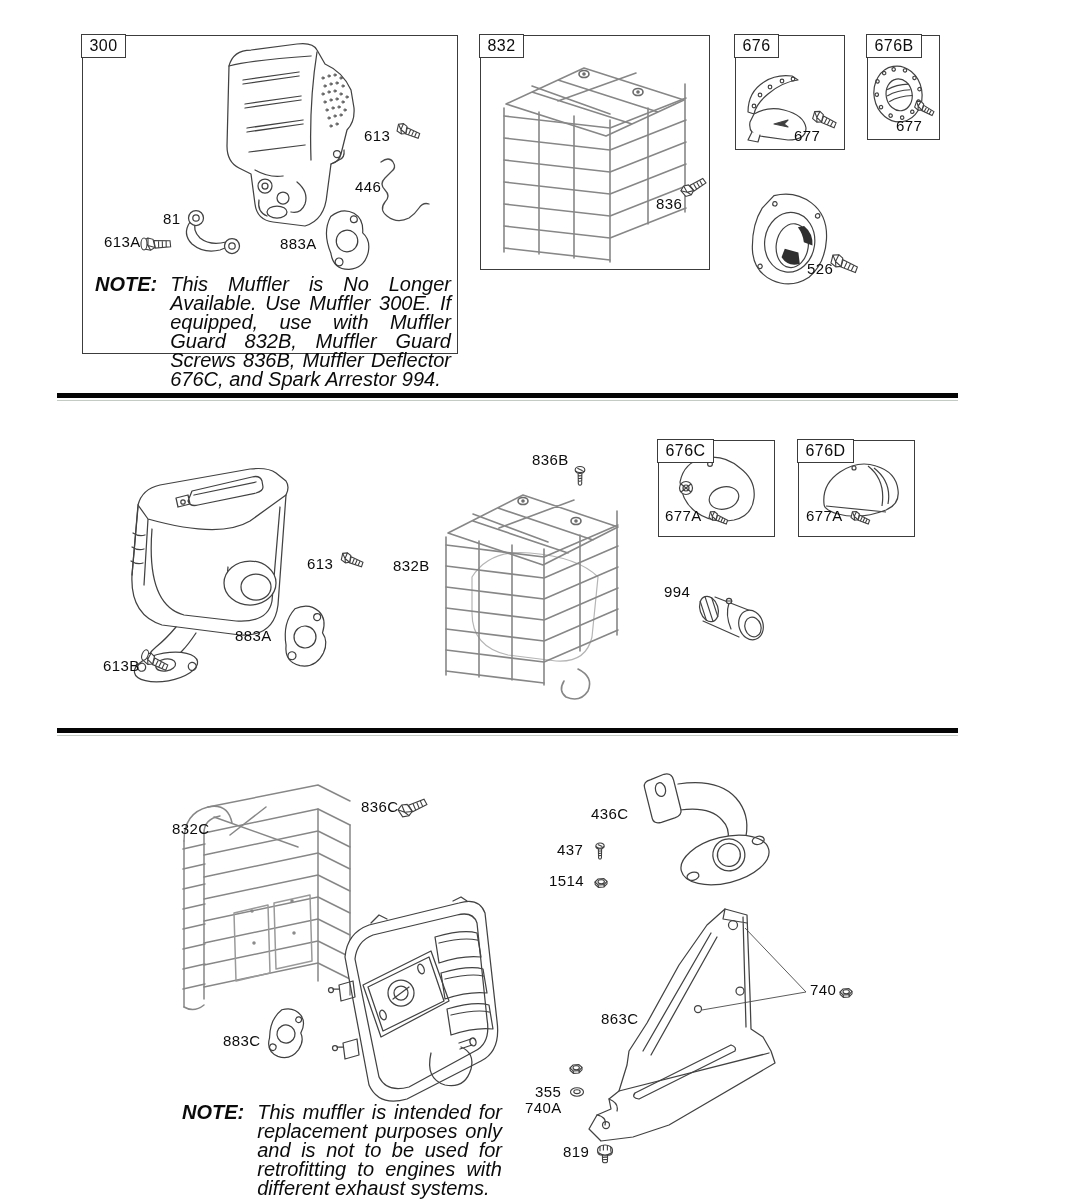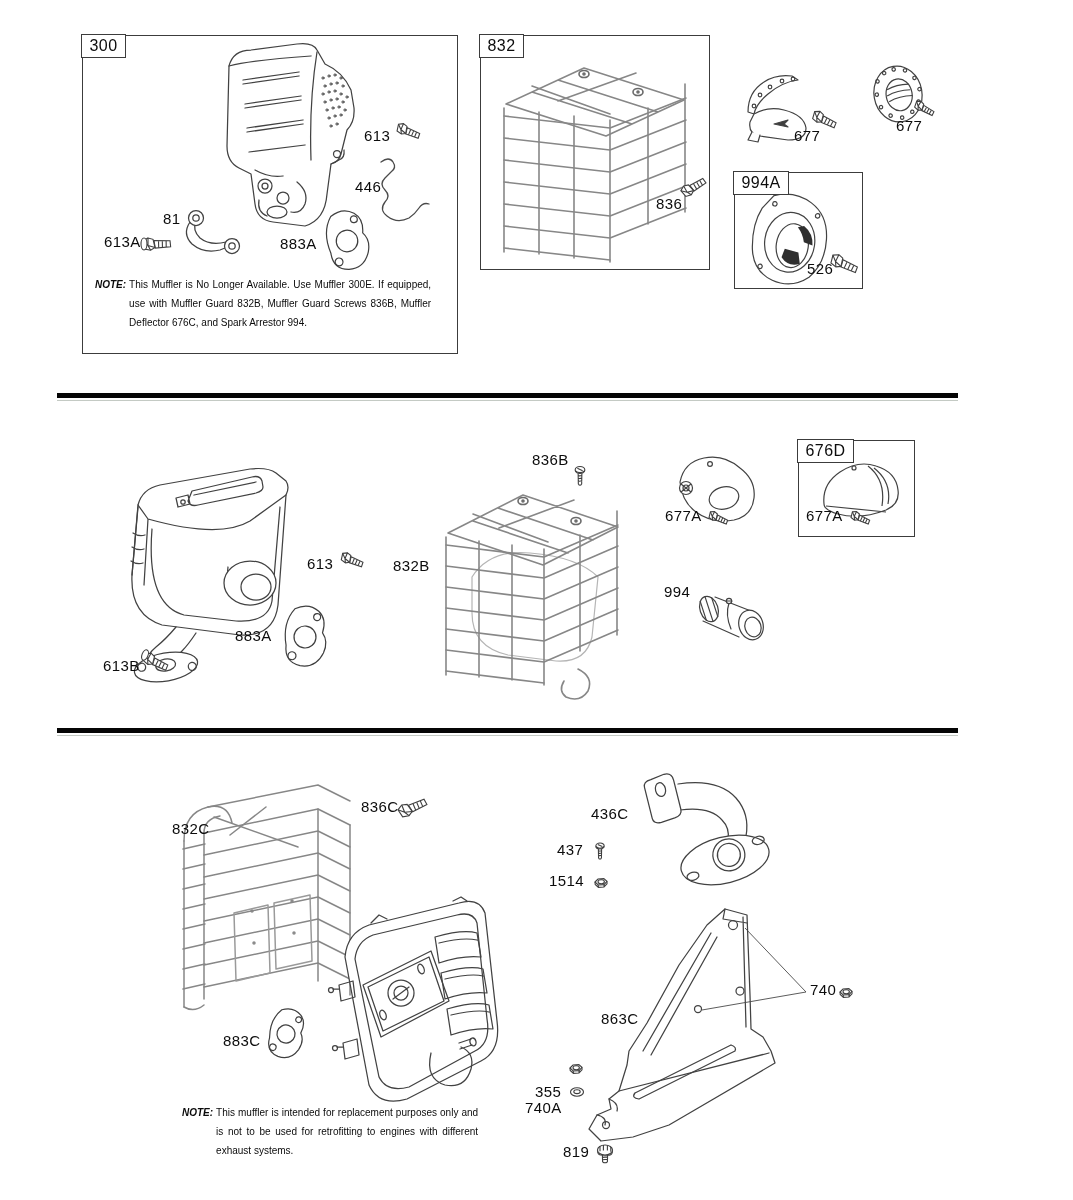--- a/index.html
+++ b/index.html
@@ -4,23 +4,23 @@
 <style>
   html,body{margin:0;padding:0;background:#fff;}
   #canvas{position:relative;width:1073px;height:1200px;background:#ffffff;overflow:hidden;
           font-family:"Liberation Sans","DejaVu Sans",sans-serif;color:#111;}
   .pbox{position:absolute;border:1.6px solid #3c3c3c;background:transparent;text-align:center;}
   .tag{position:absolute;left:-1.6px;top:-1.6px;border:1.6px solid #3c3c3c;background:#fff;
        padding:1px 7px 2px 7px;font-size:16px;letter-spacing:0.5px;color:#0c0c0c;line-height:19px;}
   .plabel{position:absolute;font-size:15px;letter-spacing:0.4px;color:#0c0c0c;white-space:nowrap;line-height:16px;}
   .sep{position:absolute;left:57px;width:901px;height:5px;background:#050505;}
   .septhin{position:absolute;left:57px;width:901px;height:1px;background:#c4cac4;}
-  .note{position:absolute;display:flex;align-items:flex-start;font-size:10px;line-height:19px;color:#0b0b0b;}
+  .note{position:absolute;display:flex;align-items:flex-start;font-size:20px;line-height:19px;color:#0b0b0b;}
   .note .prefix{font-weight:bold;font-style:italic;white-space:nowrap;}
-  .note .body{text-align:justify;margin-left:3px;}
+  .note .body{font-style:italic;text-align:justify;margin-left:13px;}
   #art{position:absolute;left:0;top:0;pointer-events:none;}
   svg *{vector-effect:non-scaling-stroke;}
 </style>
 </head>
 <body>
 
 <div id="canvas">
 
   <svg id="art" width="1073" height="1200" viewBox="0 0 1073 1200">
     <defs>
@@ -328,35 +328,41 @@
   <div class="note" style="left:95px;top:275px;width:356px">
     <span class="prefix">NOTE:</span>
     <span class="body" style="width:302px">This Muffler is No Longer Available. Use Muffler 300E. If equipped, use with Muffler Guard 832B, Muffler Guard Screws 836B, Muffler Deflector 676C, and Spark Arrestor 994.</span>
   </div>
 
   <div class="pbox" style="left:480px;top:35px;width:228px;height:233px">
     <span class="tag">832</span>
   </div>
   <span class="plabel" style="left:656px;top:196px">836</span>
 
+  <div class="pbox" style="left:735px;top:35px;width:108px;height:113px">
+    <span class="tag">676</span>
+  </div>
   <span class="plabel" style="left:794px;top:128px">677</span>
 
+  <div class="pbox" style="left:867px;top:35px;width:71px;height:103px">
+    <span class="tag">676B</span>
+  </div>
   <span class="plabel" style="left:896px;top:118px">677</span>
 
-  <div class="pbox" style="left:734px;top:172px;width:127px;height:115px">
-    <span class="tag">994A</span>
-  </div>
   <span class="plabel" style="left:807px;top:261px">526</span>
 
   <span class="plabel" style="left:307px;top:556px">613</span>
   <span class="plabel" style="left:235px;top:628px">883A</span>
   <span class="plabel" style="left:103px;top:658px">613B</span>
   <span class="plabel" style="left:532px;top:452px">836B</span>
   <span class="plabel" style="left:393px;top:558px">832B</span>
 
+  <div class="pbox" style="left:658px;top:440px;width:115px;height:95px">
+    <span class="tag">676C</span>
+  </div>
   <span class="plabel" style="left:665px;top:508px">677A</span>
 
   <div class="pbox" style="left:798px;top:440px;width:115px;height:95px">
     <span class="tag">676D</span>
   </div>
   <span class="plabel" style="left:806px;top:508px">677A</span>
   <span class="plabel" style="left:664px;top:584px">994</span>
 
   <span class="plabel" style="left:172px;top:821px">832C</span>
   <span class="plabel" style="left:361px;top:799px">836C</span>

